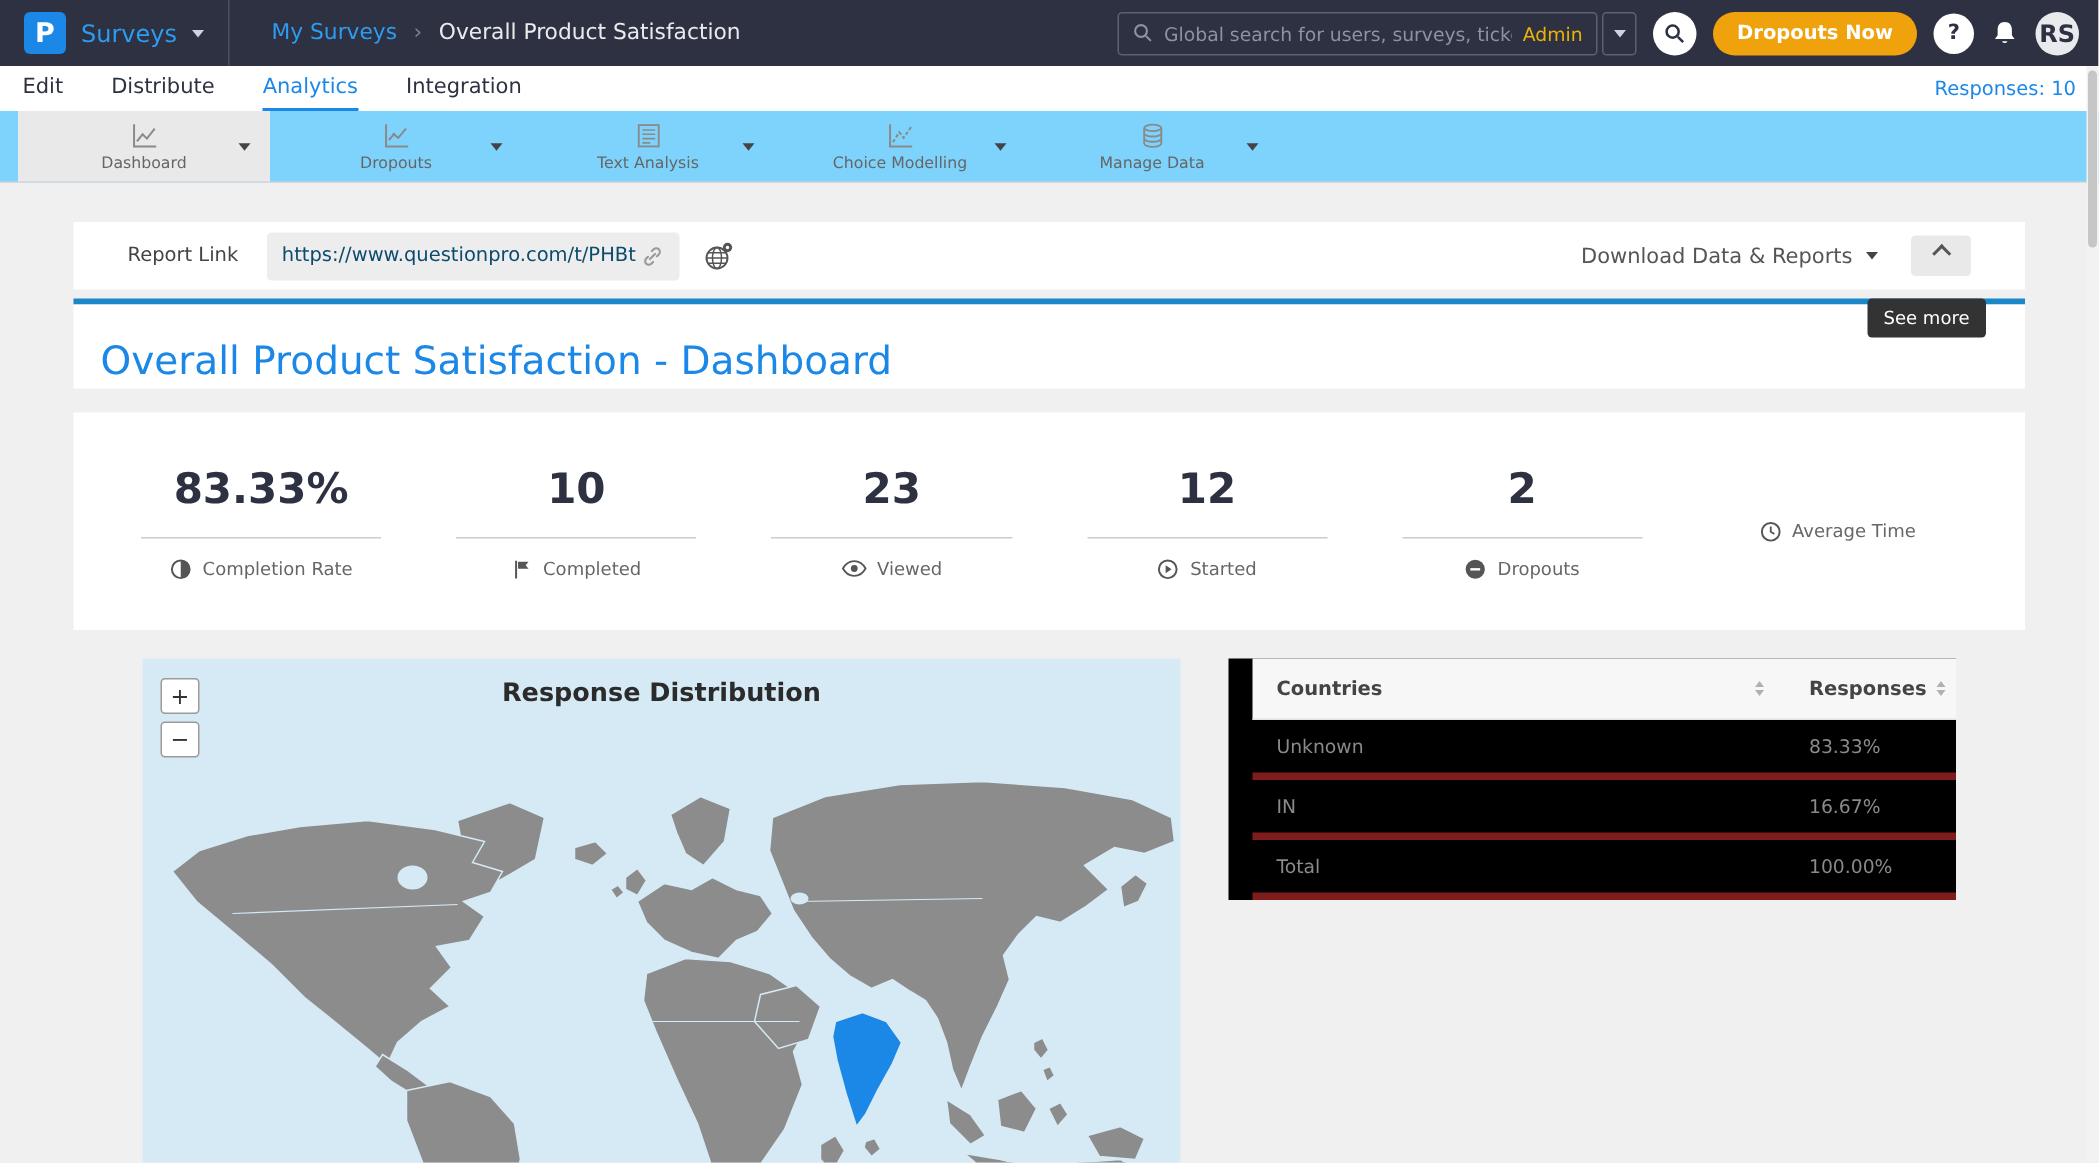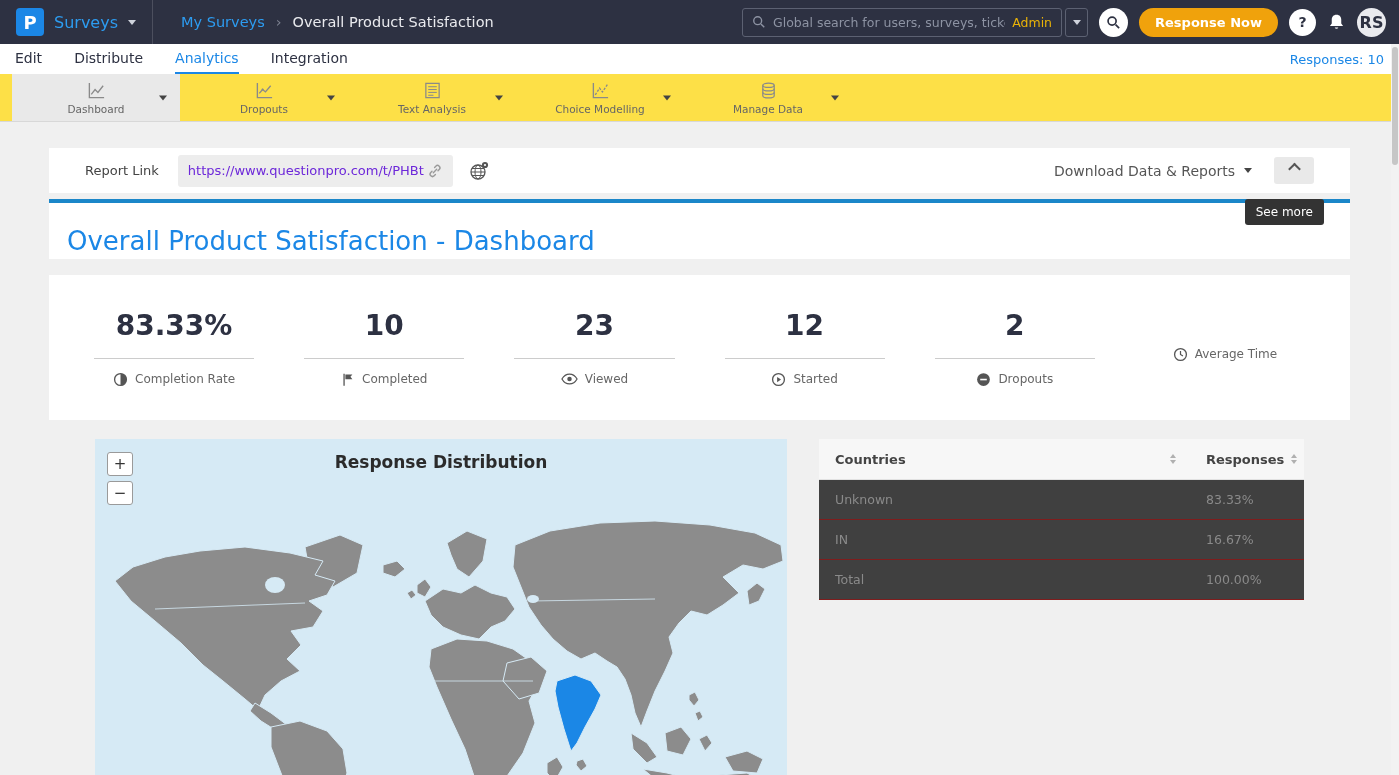--- a/index.html
+++ b/index.html
@@ -41,35 +41,35 @@
   .bell-wrap { display: flex; align-items: center; cursor: pointer; }
   .avatar { width: 29px; height: 29px; border-radius: 50%; background: #e9eaee; color: #2d3142;
             font-size: 16px; font-weight: bold; display: flex; align-items: center; justify-content: center; cursor: pointer; }
   
   .subnav { background: #fff; display: flex; gap: 32px; padding: 0 15px; height: 30px; align-items: stretch; }
   .subnav-item { display: flex; align-items: center; height: 100%; font-size: 14px; color: #2d3142;
                  border-bottom: 2px solid transparent; cursor: pointer; }
   .subnav-item.active { color: #1b87e6; border-bottom-color: #1b87e6; }
   .responses { margin-left: auto; color: #1b87e6; font-size: 13px; display: flex; align-items: center; }
   
-  .toolbar { background: #fde047; border-bottom: 1px solid #d8d8d8; display: flex; height: 48px; padding-left: 12px; }
+  .toolbar { background: #7dd3fc; border-bottom: 1px solid #d8d8d8; display: flex; height: 48px; padding-left: 12px; }
   .tool-group { width: 168px; display: flex; flex-direction: column; align-items: center; justify-content: center;
                 gap: 3px; position: relative; cursor: pointer; }
   .tool-group.active { background: #e9e9e9; }
   .tool-label { font-size: 10.5px; color: #666; }
   .tool-caret { position: absolute; right: 13px; top: 50%; transform: translateY(-50%); color: #444; }
   .tool-icon svg { display: block; }
   
   .content { padding: 0 49px; }
   .report-card { margin-top: 26px; background: #fff; height: 45px; display: flex; align-items: center;
                  padding: 0 36px; position: relative; }
   .report-label { font-size: 13px; color: #444; margin-right: 19px; }
   .url-box { width: 275px; height: 32px; background: #ededed; border-radius: 3px; display: flex; align-items: center;
              padding: 0 10px; cursor: text; }
-  .url-text { flex: 1; font-size: 13px; color: #6d28d9; white-space: nowrap; overflow: hidden; }
+  .url-text { flex: 1; font-size: 13px; color: #0c4a6e; white-space: nowrap; overflow: hidden; }
   .globe-btn { margin-left: 15px; cursor: pointer; display: flex; }
   .download-area { margin-left: auto; display: flex; align-items: center; gap: 9px; color: #555; font-size: 14px; cursor: pointer; }
   .collapse-btn { margin-left: 22px; width: 40px; height: 27px; background: #e9e9e9; border-radius: 3px;
                   display: flex; align-items: center; justify-content: center; cursor: pointer; }
   .chev-up { width: 9px; height: 9px; border-top: 2px solid #555; border-left: 2px solid #555;
              transform: rotate(45deg) translate(-1px,-1px); }
   .see-more-tooltip { position: absolute; right: 26px; top: 51px; background: #333; color: #fff; font-size: 12px;
                       padding: 6px 11px; border-radius: 3px; z-index: 5; }
   .blue-divider { height: 4px; background: #1b87c9; margin-top: 6px; }
   .title-card { background: #fff; height: 56px; display: flex; align-items: center; padding: 0 18px; }
@@ -84,32 +84,32 @@
   .stat-meta svg { display: block; }
   
   .content-row { margin-top: 19px; display: flex; gap: 32px; padding-left: 46px; align-items: flex-start; }
   .map-card { width: 692px; height: 385px; background: #d6eaf5; position: relative; flex-shrink: 0; }
   .map-title { text-align: center; padding-top: 13px; font-size: 17px; color: #2b2b2b; font-weight: 600; }
   .zoom-controls { position: absolute; left: 12px; top: 13px; display: flex; flex-direction: column; gap: 5px; z-index: 2; }
   .zoom-btn { width: 26px; height: 24px; background: #fff; border: 1px solid #9a9a9a; border-radius: 3px;
               font-size: 15px; color: #333; display: flex; align-items: center; justify-content: center; cursor: pointer;
               font-family: "DejaVu Sans", sans-serif; }
   .map-svg { position: absolute; left: 0; top: 42px; }
-  .table-card { width: 485px; background: #404040; }
+  .table-card { width: 485px; background: #000000; padding-left: 16px; }
   .t-header { display: flex; height: 41px; align-items: center; background: #f7f7f7; border-bottom: 1px solid #e2e2e2; }
   .t-h1 { flex: 1; display: flex; align-items: center; justify-content: space-between;
           padding: 0 10px 0 16px; color: #444; font-size: 13px; font-weight: bold; cursor: pointer; }
   .t-h2 { width: 118px; display: flex; align-items: center; gap: 7px; padding-left: 20px; padding-right: 8px;
           color: #444; font-size: 13px; font-weight: bold; cursor: pointer; }
   .sort { display: flex; flex-direction: column; gap: 2px; }
   .sort .s-up { width: 0; height: 0; border-left: 3.5px solid transparent; border-right: 3.5px solid transparent;
                 border-bottom: 4.5px solid #b0b0b0; }
   .sort .s-dn { width: 0; height: 0; border-left: 3.5px solid transparent; border-right: 3.5px solid transparent;
                 border-top: 4.5px solid #b0b0b0; }
-  .t-row { display: flex; height: 40px; align-items: center; border-bottom: 1px solid #7f1d1d;
+  .t-row { display: flex; height: 40px; align-items: center; border-bottom: 5px solid #7f1d1d;
            font-size: 12.5px; color: #8a8a8a; }
   .t-c1 { flex: 1; padding-left: 16px; }
   .t-c2 { width: 118px; padding-left: 20px; }
   
   .scrollbar { position: absolute; right: 0; top: 44px; width: 8px; height: 731px; background: #f2f2f2; }
   .scroll-thumb { position: absolute; top: 3px; left: 1px; width: 6px; height: 118px; background: #c6c6c6; border-radius: 3px; }
 </style>
 </head>
 <body>
 
@@ -137,21 +137,21 @@
       <div class="admin-caret-box">
         <span class="caret"></span>
       </div>
     </div>
     <div class="circle-btn">
       <svg width="15" height="15" viewBox="0 0 16 16">
         <circle cx="6.5" cy="6.5" r="4.3" fill="none" stroke="#2d3142" stroke-width="1.8"></circle>
         <line x1="10.2" y1="10.2" x2="14" y2="14" stroke="#2d3142" stroke-width="1.8"></line>
       </svg>
     </div>
-    <button class="upgrade-btn">Response Now</button>
+    <button class="upgrade-btn">Dropouts Now</button>
     <div class="help-btn">?</div>
     <div class="bell-wrap">
       <svg width="19" height="19" viewBox="0 0 16 16">
         <path d="M8 1.4c-2.7 0-4 1.9-4 4.3v3.2L2.5 11h11L12 8.9V5.7c0-2.4-1.3-4.3-4-4.3z" fill="#fff"></path>
         <path d="M6.5 12.2a1.6 1.6 0 0 0 3 0z" fill="#fff"></path>
       </svg>
     </div>
     <div class="avatar">RS</div>
   </div>
 </div>

